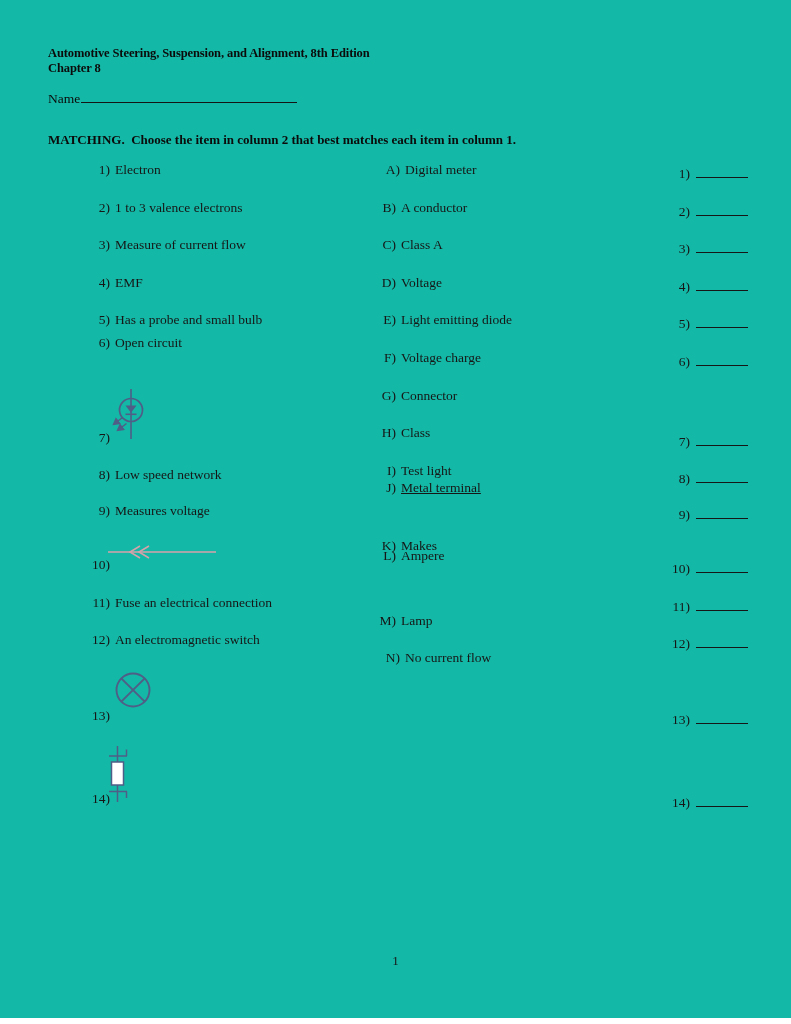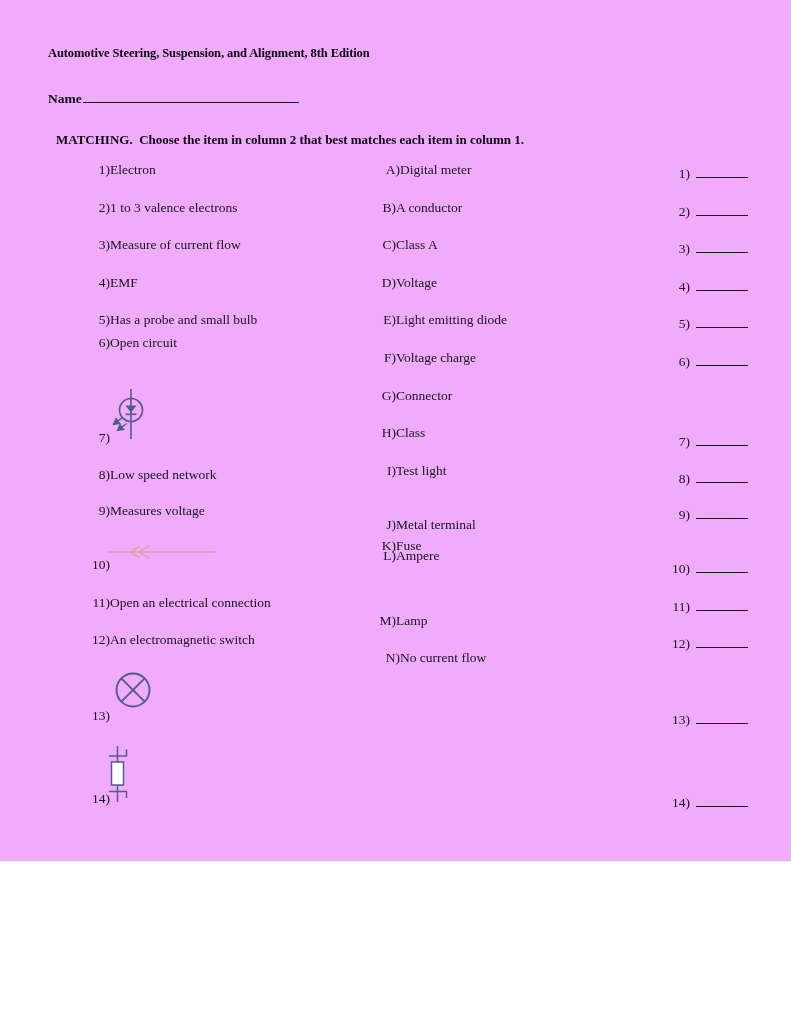--- a/index.html
+++ b/index.html
@@ -1,86 +1,87 @@
 <!DOCTYPE html>
 <html><head>
 <meta charset="utf-8">
 <style>
   html,body{margin:0;padding:0;background:#ffffff;}
   .page{
-    position:relative;width:791px;height:861px;background:#f0abfc;
+    position:relative;width:791px;height:1018px;background:#14b8a6;
     font-family:"Liberation Serif",serif;color:#161616;overflow:hidden;
   }
   .hdr{
     position:absolute;left:48px;top:46px;font-weight:bold;
     font-size:12.5px;line-height:15px;letter-spacing:-0.1px;color:#0b0b0b;
   }
-  .name-row{position:absolute;left:48px;top:88px;font-weight:bold;font-size:13.5px;color:#0b0b0b;}
+  .name-row{position:absolute;left:48px;top:88px;font-weight:normal;font-size:13.5px;color:#0b0b0b;}
   .name-line{display:inline-block;width:216px;height:14px;border-bottom:1.5px solid #141414;margin-left:1px;}
   .instructions{
     position:absolute;left:48px;top:132px;font-weight:bold;font-size:13px;
-    white-space:pre-wrap;color:#0b0b0b;margin-left:8px;
+    white-space:pre-wrap;color:#0b0b0b;
   }
   .layer{position:absolute;inset:0;}
   .row{position:absolute;font-size:13.5px;line-height:16px;white-space:nowrap;}
   .row .num{display:inline-block;text-align:right;}
   .c1 .num{width:22px;}
   .c2 .num{width:36px;}
   .ans .num{width:38px;}
-  .row .txt{}
+  .row .txt{margin-left:5px;}
   .blank{
     display:inline-block;width:52px;height:15px;
     border-bottom:1.6px solid #161616;margin-left:6px;vertical-align:baseline;
   }
   .sym{position:absolute;line-height:0;}
   .pagenum{position:absolute;left:0;right:0;top:953px;text-align:center;font-size:13px;}
 </style>
 </head>
 <body>
 
 <div class="page">
 
   <div class="hdr">
     <div>Automotive Steering, Suspension, and Alignment, 8th Edition</div>
+    <div>Chapter 8</div>
   </div>
 
   <div class="name-row">
     <span>Name</span><span class="name-line"></span>
   </div>
 
   <div class="instructions">MATCHING.  Choose the item in column 2 that best matches each item in column 1.</div>
 
   <div class="layer" id="col1">
       <div class="row c1" style="top: 162px; left: 88px;"><span class="num">1)</span><span class="txt">Electron</span></div>
       <div class="row c1" style="top: 200px; left: 88px;"><span class="num">2)</span><span class="txt">1 to 3 valence electrons</span></div>
       <div class="row c1" style="top: 237px; left: 88px;"><span class="num">3)</span><span class="txt">Measure of current flow</span></div>
       <div class="row c1" style="top: 275px; left: 88px;"><span class="num">4)</span><span class="txt">EMF</span></div>
       <div class="row c1" style="top: 312px; left: 88px;"><span class="num">5)</span><span class="txt">Has a probe and small bulb</span></div>
       <div class="row c1" style="top: 335px; left: 88px;"><span class="num">6)</span><span class="txt">Open circuit</span></div>
       <div class="row c1" style="top: 430px; left: 88px;"><span class="num">7)</span></div>
       <div class="row c1" style="top: 467px; left: 88px;"><span class="num">8)</span><span class="txt">Low speed network</span></div>
       <div class="row c1" style="top: 503px; left: 88px;"><span class="num">9)</span><span class="txt">Measures voltage</span></div>
       <div class="row c1" style="top: 557px; left: 88px;"><span class="num">10)</span></div>
-      <div class="row c1" style="top: 595px; left: 88px;"><span class="num">11)</span><span class="txt">Open an electrical connection</span></div>
+      <div class="row c1" style="top: 595px; left: 88px;"><span class="num">11)</span><span class="txt">Fuse an electrical connection</span></div>
       <div class="row c1" style="top: 632px; left: 88px;"><span class="num">12)</span><span class="txt">An electromagnetic switch</span></div>
       <div class="row c1" style="top: 708px; left: 88px;"><span class="num">13)</span></div>
       <div class="row c1" style="top: 791px; left: 88px;"><span class="num">14)</span></div>
     </div>
   <div class="layer" id="col2">
       <div class="row c2" style="top: 162px; left: 364px;"><span class="num">A)</span><span class="txt">Digital meter</span></div>
       <div class="row c2" style="top: 200px; left: 360px;"><span class="num">B)</span><span class="txt">A conductor</span></div>
       <div class="row c2" style="top: 237px; left: 360px;"><span class="num">C)</span><span class="txt">Class A</span></div>
       <div class="row c2" style="top: 275px; left: 360px;"><span class="num">D)</span><span class="txt">Voltage</span></div>
       <div class="row c2" style="top: 312px; left: 360px;"><span class="num">E)</span><span class="txt">Light emitting diode</span></div>
       <div class="row c2" style="top: 350px; left: 360px;"><span class="num">F)</span><span class="txt">Voltage charge</span></div>
       <div class="row c2" style="top: 388px; left: 360px;"><span class="num">G)</span><span class="txt">Connector</span></div>
       <div class="row c2" style="top: 425px; left: 360px;"><span class="num">H)</span><span class="txt">Class</span></div>
       <div class="row c2" style="top: 463px; left: 360px;"><span class="num">I)</span><span class="txt">Test light</span></div>
-      <div class="row c2" style="top: 517px; left: 360px;"><span class="num">J)</span><span class="txt">Metal terminal</span></div>
-      <div class="row c2" style="top: 538px; left: 360px;"><span class="num">K)</span><span class="txt">Fuse</span></div>
+      <div class="row c2" style="top: 480px; left: 360px; text-decoration: underline;"><span class="num">J)</span><span class="txt">Metal terminal</span></div>
+      <div class="row c2" style="top: 538px; left: 360px;"><span class="num">K)</span><span class="txt">Makes</span></div>
       <div class="row c2" style="top: 548px; left: 360px;"><span class="num">L)</span><span class="txt">Ampere</span></div>
       <div class="row c2" style="top: 613px; left: 360px;"><span class="num">M)</span><span class="txt">Lamp</span></div>
       <div class="row c2" style="top: 650px; left: 364px;"><span class="num">N)</span><span class="txt">No current flow</span></div>
     </div>
   <div class="layer" id="answers">
       <div class="row ans" style="top: 162px; left: 652px;"><span class="num">1)</span><span class="blank"></span></div>
       <div class="row ans" style="top: 200px; left: 652px;"><span class="num">2)</span><span class="blank"></span></div>
       <div class="row ans" style="top: 237px; left: 652px;"><span class="num">3)</span><span class="blank"></span></div>
       <div class="row ans" style="top: 275px; left: 652px;"><span class="num">4)</span><span class="blank"></span></div>
       <div class="row ans" style="top: 312px; left: 652px;"><span class="num">5)</span><span class="blank"></span></div>

